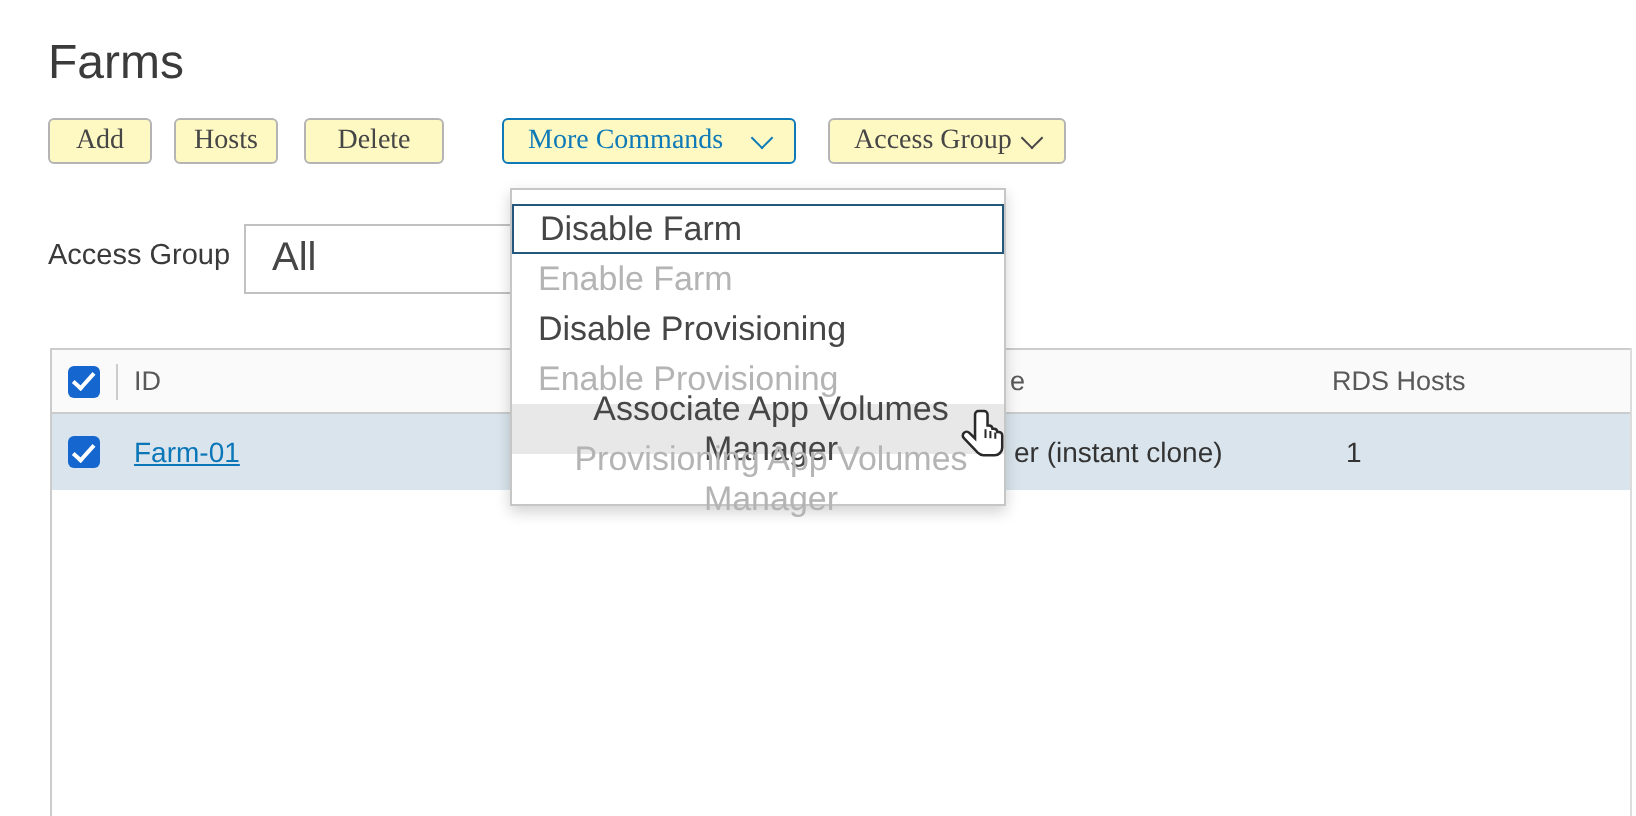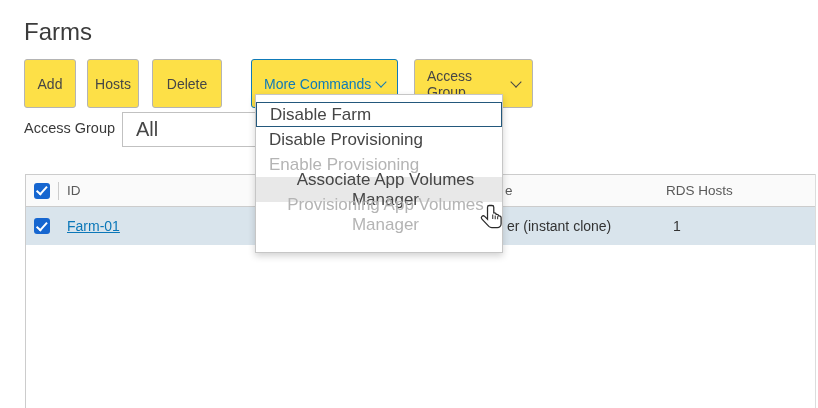--- a/index.html
+++ b/index.html
@@ -5,24 +5,24 @@
   html,body{margin:0;padding:0;}
   body{
     width:818px;height:408px;position:relative;overflow:hidden;
     background:#ffffff;font-family:"Liberation Sans",sans-serif;
     -webkit-font-smoothing:antialiased;
   }
   .page-title{position:absolute;left:24px;top:2px;font-size:24px;color:#3b3b3b;font-weight:400;}
 
   
   .btn{
-    position:absolute;top:59px;height:49px;background:#fde047;
+    position:absolute;top:59px;height:23px;background:#fef9c3;
     border:1px solid #b4b4b4;border-radius:3px;box-sizing:border-box;
     display:flex;align-items:center;justify-content:center;
-    font-size:14px;color:#464646;cursor:pointer;
+    font-size:14px;color:#464646;cursor:pointer;font-family:Liberation Serif, serif;
   }
   .btn-add{left:24px;width:52px;}
   .btn-edit{left:87px;width:52px;}
   .btn-delete{left:152px;width:70px;}
   .btn-more{left:251px;width:147px;border-color:#0f7ab8;color:#0f7ab8;justify-content:flex-start;padding:0 12px;}
   .btn-access{left:414px;width:119px;justify-content:flex-start;padding:0 12px;}
   .chev{
     width:7px;height:7px;border-right:1.6px solid currentColor;border-bottom:1.6px solid currentColor;
     transform:rotate(45deg);margin-left:auto;margin-top:-4px;flex:0 0 auto;
   }
@@ -119,20 +119,21 @@
     <div class="col-id">
       <span class="link">Farm-01</span>
     </div>
     <div class="col-type">er (instant clone)</div>
     <div class="col-rds">1</div>
   </div>
 </div>
 
 <div class="menu">
   <div class="mi focused">Disable Farm</div>
+  <div class="mi disabled">Enable Farm</div>
   <div class="mi">Disable Provisioning</div>
   <div class="mi disabled">Enable Provisioning</div>
   <div class="mi hover">Associate App Volumes Manager</div>
   <div class="mi disabled">Provisioning App Volumes Manager</div>
 </div>
 
 <svg class="cursor" viewBox="0 0 32 36">
   <path d="M12.2 2.6c-1.2 0-2.1.9-2.1 2.1v14.2l-3.4-3.4c-.9-.9-2.3-.9-3.2 0-.9.9-.9 2.3 0 3.2l8.2 8.6c.9.9 2.1 1.5 3.4 1.5h6.6c2.5 0 4.5-2 4.5-4.5v-7.2c0-1.2-.9-2.1-2.1-2.1h-.8c-.1-1.1-1-1.9-2.1-1.9h-.8c-.1-1.1-1-1.9-2.1-1.9h-.8V4.7c0-1.2-.9-2.1-2.1-2.1z" fill="#ffffff" stroke="#2a2a2a" stroke-width="1.5"></path>
   <path d="M16.3 13.4v5.2 M19.2 14.4v4.4 M22.1 15.4v3.6" fill="none" stroke="#2a2a2a" stroke-width="1.2"></path>
 </svg>

